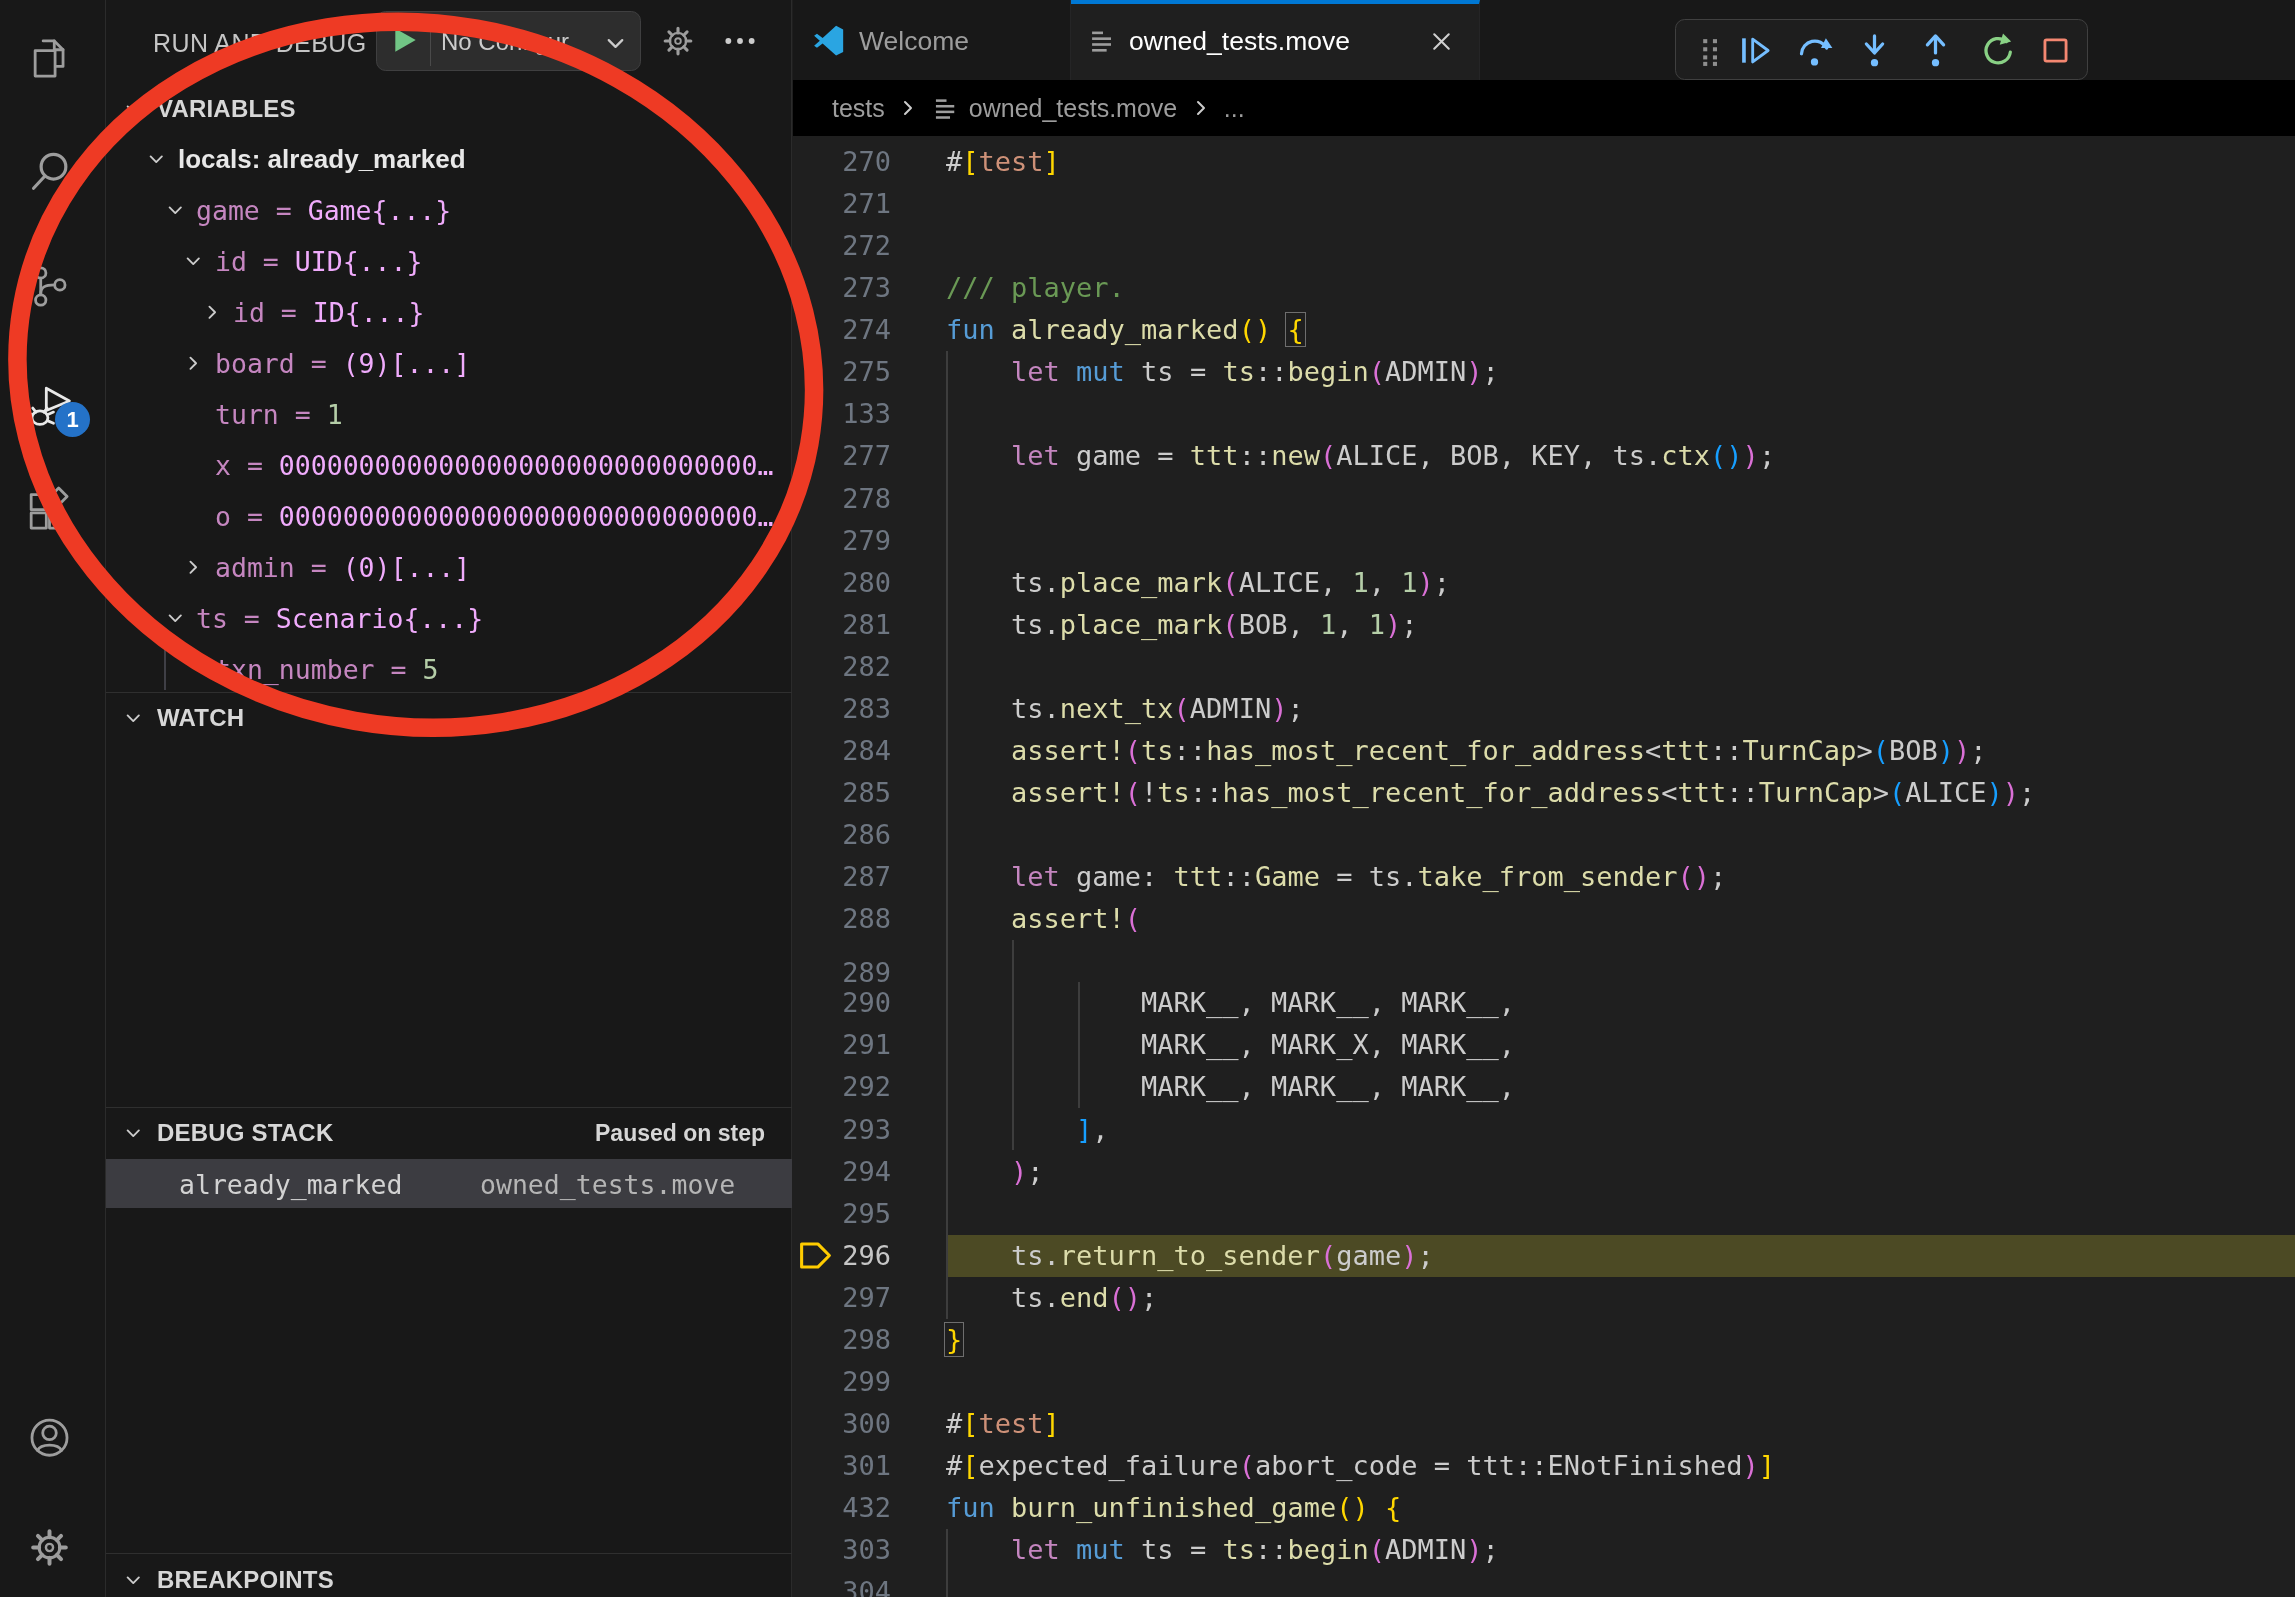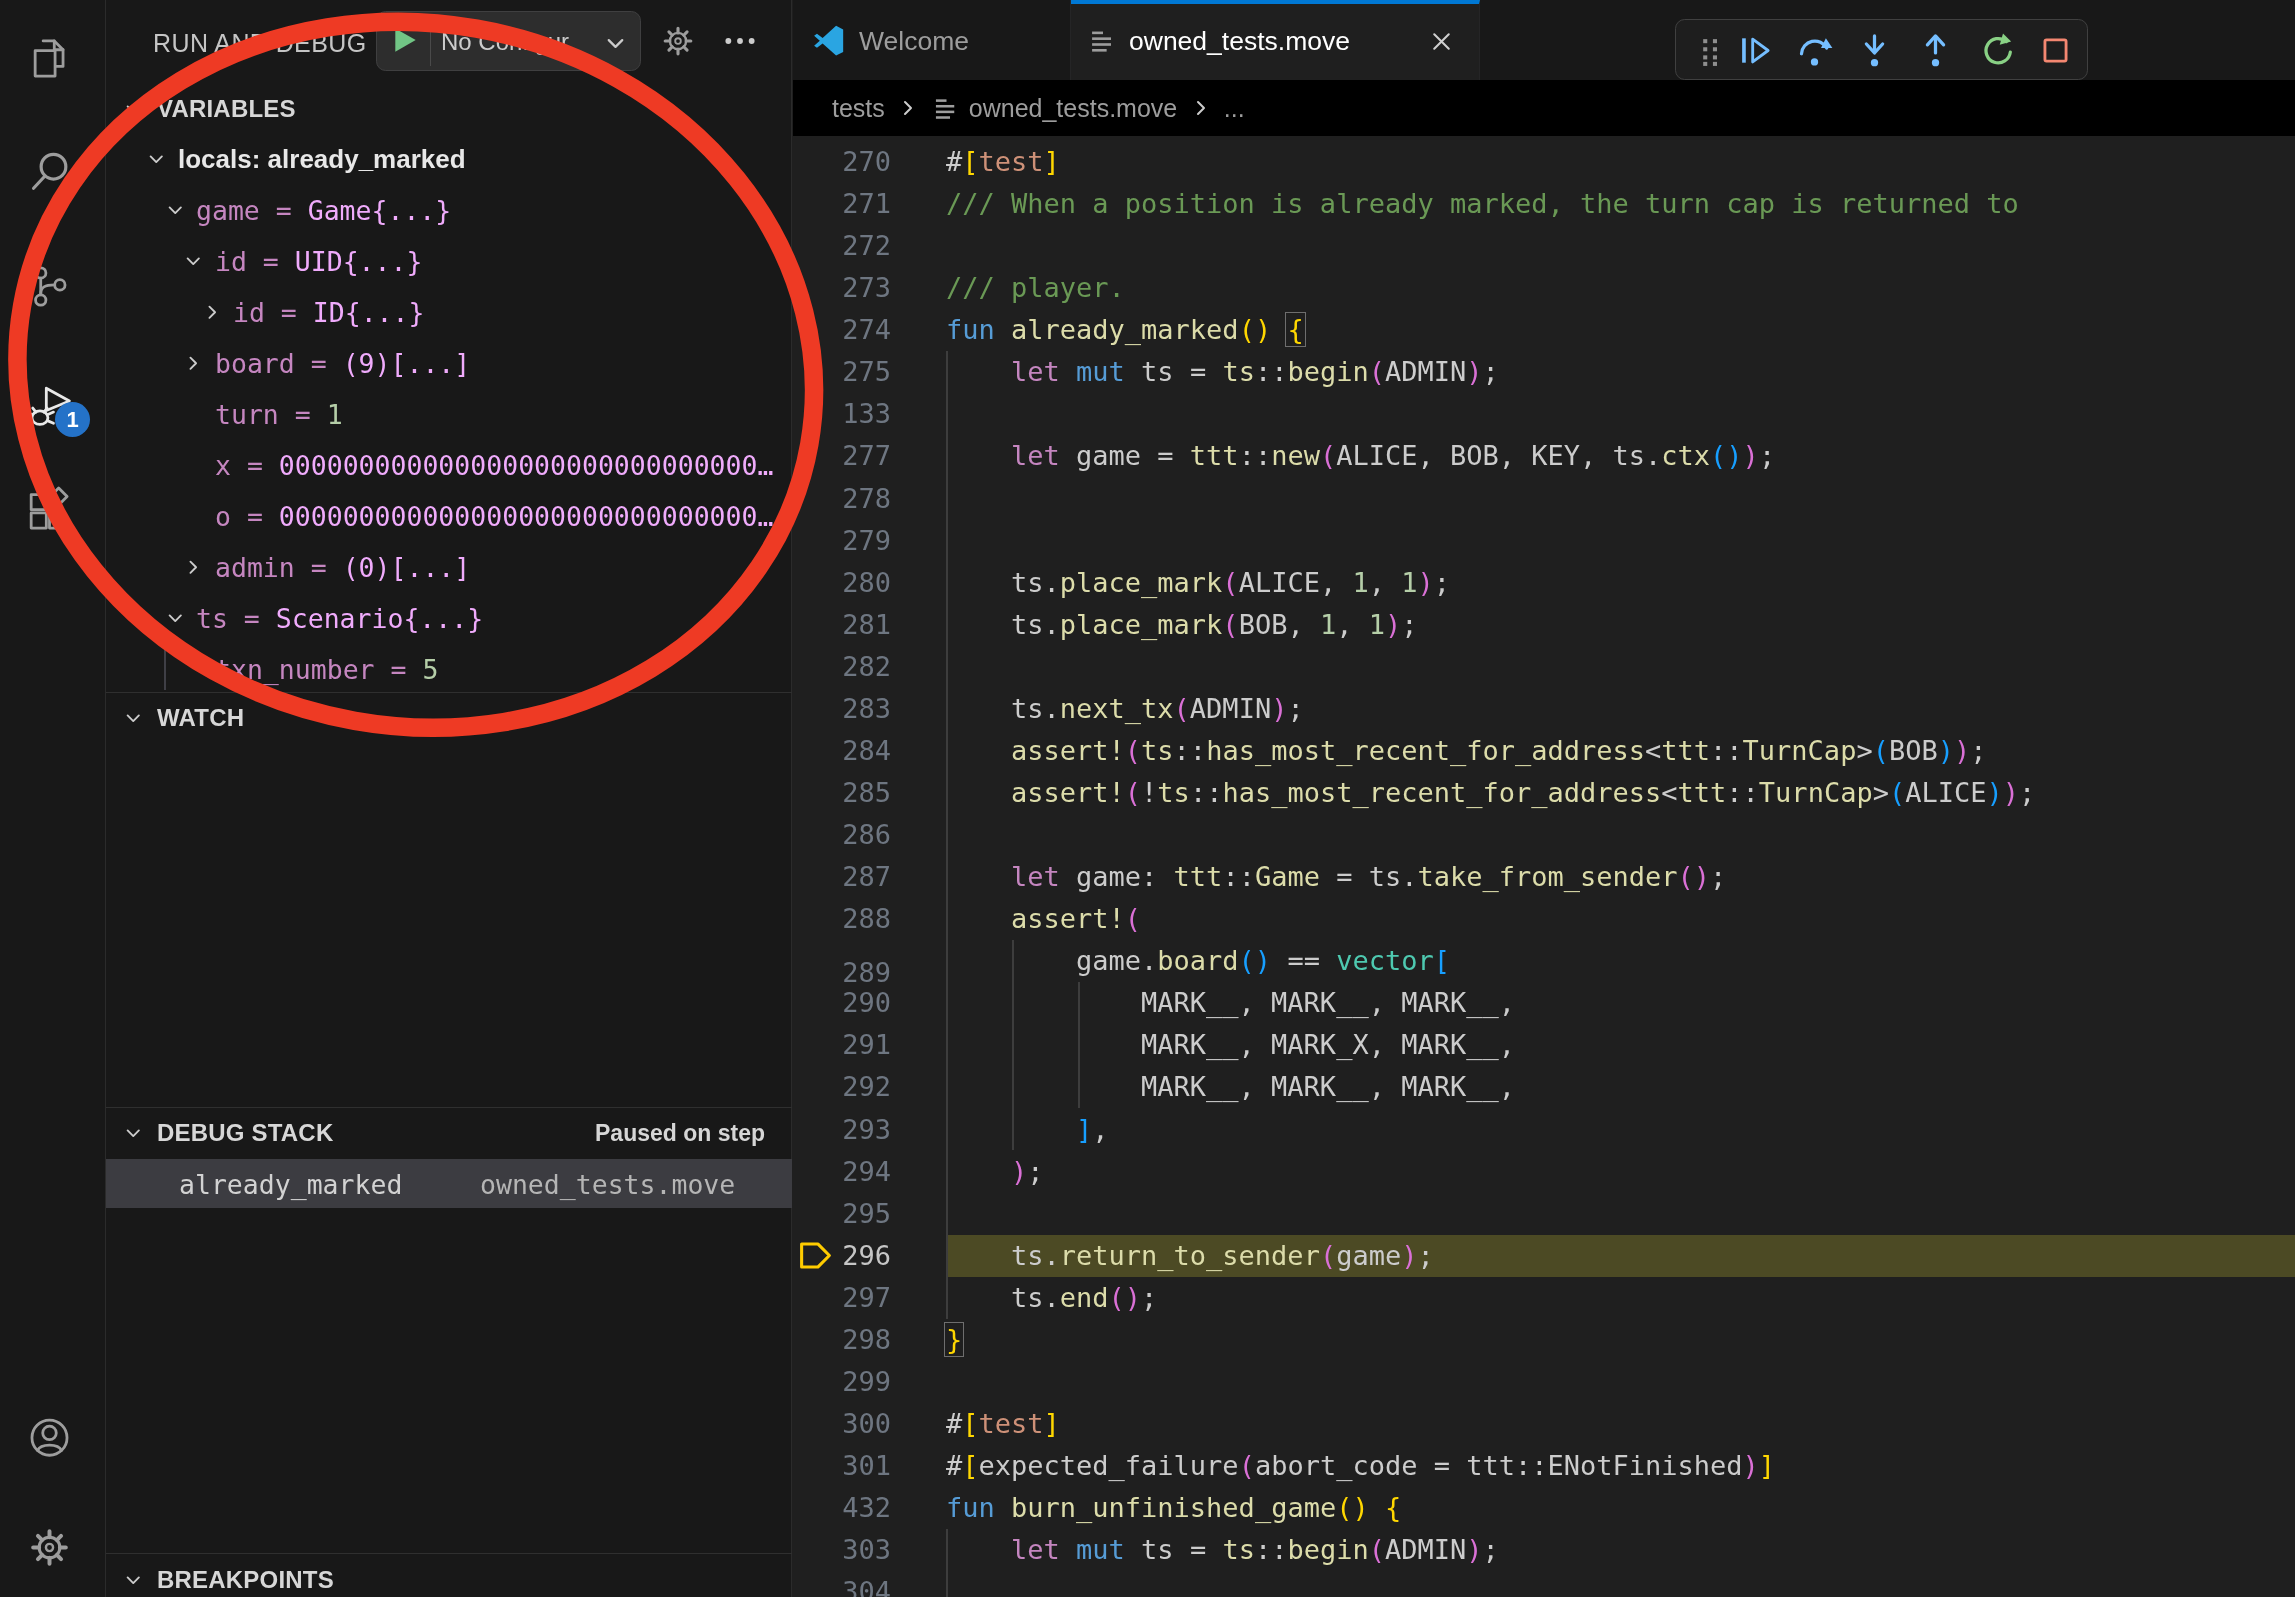--- a/index.html
+++ b/index.html
@@ -286,21 +286,20 @@
 
     <div id="code" class="abs">
         <div class="abs" style="left: 153px; top: 1098px; width: 1350px; height: 42px; background: rgb(76, 74, 36);"></div>
         <div class="guide" style="left: 153px; top: 214px; height: 968px;"></div>
         <div class="guide" style="left: 153px; top: 1392px; height: 126px;"></div>
         <div class="guide" style="left: 219px; top: 803px; height: 210px;"></div>
         <div class="guide" style="left: 285px; top: 845px; height: 126px;"></div>
         <div class="cl gut" style="top: 4px;">270</div>
         <div class="cl src" style="top: 4px;"><span class="tk-p">#</span><span class="tk-b1">[</span><span class="tk-at">test</span><span class="tk-b1">]</span></div>
         <div class="cl gut" style="top: 46px;">271</div>
-        <div class="cl src" style="top: 46px;"><span class="tk-c">/// When a position is already marked, the turn cap is returned to</span></div>
         <div class="cl gut" style="top: 88px;">272</div>
         <div class="cl gut" style="top: 130px;">273</div>
         <div class="cl src" style="top: 130px;"><span class="tk-c">/// player.</span></div>
         <div class="cl gut" style="top: 172px;">274</div>
         <div class="cl src" style="top: 172px;"><span class="tk-kb">fun</span><span class="tk-p"> </span><span class="tk-fn">already_marked</span><span class="tk-b1">()</span><span class="tk-p"> </span><span class="tk-b1 tk-box">{</span></div>
         <div class="cl gut" style="top: 214px;">275</div>
         <div class="cl src" style="top: 214px;"><span class="tk-p">    </span><span class="tk-kp">let</span><span class="tk-p"> </span><span class="tk-kb">mut</span><span class="tk-p"> ts = </span><span class="tk-fn">ts</span><span class="tk-p">::</span><span class="tk-fn">begin</span><span class="tk-b2">(</span><span class="tk-p">ADMIN</span><span class="tk-b2">)</span><span class="tk-p">;</span></div>
         <div class="cl gut" style="top: 256px;">133</div>
         <div class="cl src" style="top: 256px;"></div>
         <div class="cl gut" style="top: 298px;">277</div>
@@ -320,21 +319,20 @@
         <div class="cl src" style="top: 593px;"><span class="tk-p">    </span><span class="tk-fn">assert!</span><span class="tk-b2">(</span><span class="tk-fn">ts</span><span class="tk-p">::</span><span class="tk-fn">has_most_recent_for_address</span><span class="tk-p">&lt;</span><span class="tk-fn">ttt</span><span class="tk-p">::</span><span class="tk-fn">TurnCap</span><span class="tk-p">&gt;</span><span class="tk-b3">(</span><span class="tk-p">BOB</span><span class="tk-b3">)</span><span class="tk-b2">)</span><span class="tk-p">;</span></div>
         <div class="cl gut" style="top: 635px;">285</div>
         <div class="cl src" style="top: 635px;"><span class="tk-p">    </span><span class="tk-fn">assert!</span><span class="tk-b2">(</span><span class="tk-p">!</span><span class="tk-fn">ts</span><span class="tk-p">::</span><span class="tk-fn">has_most_recent_for_address</span><span class="tk-p">&lt;</span><span class="tk-fn">ttt</span><span class="tk-p">::</span><span class="tk-fn">TurnCap</span><span class="tk-p">&gt;</span><span class="tk-b3">(</span><span class="tk-p">ALICE</span><span class="tk-b3">)</span><span class="tk-b2">)</span><span class="tk-p">;</span></div>
         <div class="cl gut" style="top: 677px;">286</div>
         <div class="cl src" style="top: 677px;"></div>
         <div class="cl gut" style="top: 719px;">287</div>
         <div class="cl src" style="top: 719px;"><span class="tk-p">    </span><span class="tk-kp">let</span><span class="tk-p"> game: </span><span class="tk-fn">ttt</span><span class="tk-p">::</span><span class="tk-fn">Game</span><span class="tk-p"> = ts.</span><span class="tk-fn">take_from_sender</span><span class="tk-b2">()</span><span class="tk-p">;</span></div>
         <div class="cl gut" style="top: 761px;">288</div>
         <div class="cl src" style="top: 761px;"><span class="tk-p">    </span><span class="tk-fn">assert!</span><span class="tk-b2">(</span></div>
         <div class="cl gut" style="top: 803px; margin-top: 12px;">289</div>
-        <div class="cl src" style="top: 803px;"><span class="tk-p">        game.</span><span class="tk-fn">board</span><span class="tk-b3">()</span><span class="tk-p"> == </span><span class="tk-ty">vector</span><span class="tk-b3">[</span></div>
         <div class="cl gut" style="top: 845px;">290</div>
         <div class="cl src" style="top: 845px;"><span class="tk-p">            MARK__, MARK__, MARK__,</span></div>
         <div class="cl gut" style="top: 887px;">291</div>
         <div class="cl src" style="top: 887px;"><span class="tk-p">            MARK__, MARK_X, MARK__,</span></div>
         <div class="cl gut" style="top: 929px;">292</div>
         <div class="cl src" style="top: 929px;"><span class="tk-p">            MARK__, MARK__, MARK__,</span></div>
         <div class="cl gut" style="top: 972px;">293</div>
         <div class="cl src" style="top: 972px;"><span class="tk-p">        </span><span class="tk-b3">]</span><span class="tk-p">,</span></div>
         <div class="cl gut" style="top: 1014px;">294</div>
         <div class="cl src" style="top: 1014px;"><span class="tk-p">    </span><span class="tk-b2">)</span><span class="tk-p">;</span></div>

